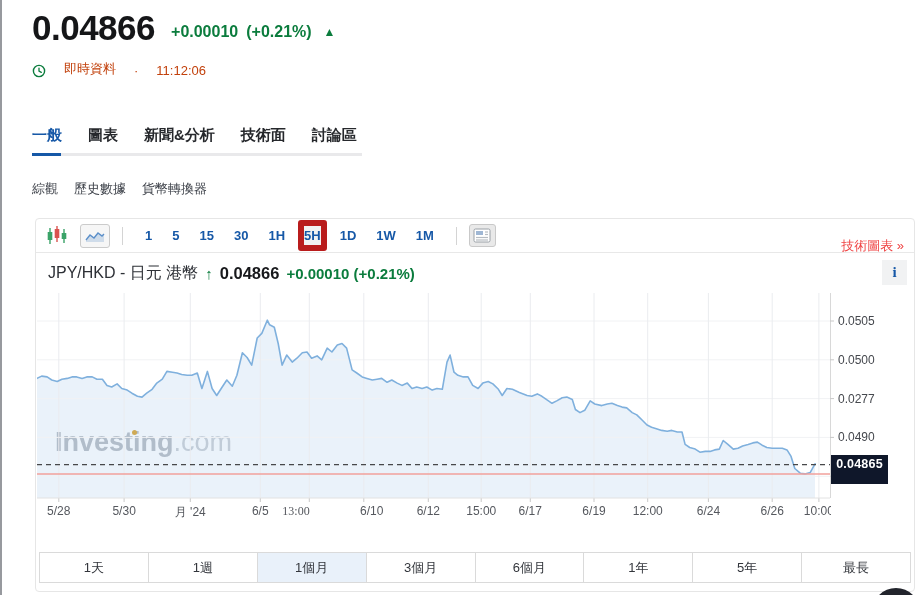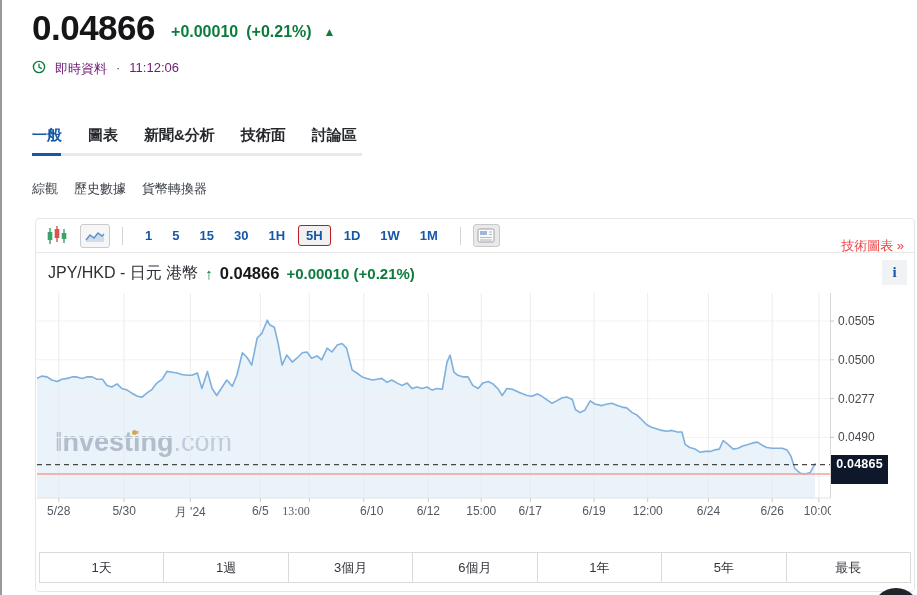--- a/index.html
+++ b/index.html
@@ -9,22 +9,22 @@
     border-left:2px solid #97999e;
     font-family:"Liberation Sans","DejaVu Sans",sans-serif;
     -webkit-font-smoothing:antialiased;
   }
   
   .quote-row { position:absolute; left:30px; top:8px; display:flex; align-items:flex-end; gap:16px; }
   .big-price { font-size:35px; font-weight:700; color:#151618; letter-spacing:-0.5px; line-height:40px; }
   .chg-wrap  { display:flex; align-items:center; gap:8px; padding-bottom:7px; }
   .chg       { font-size:16px; font-weight:700; color:#0b7c3d; }
   .tri       { font-size:12px; color:#0b7c3d; margin-left:4px; }
-  .time-row  { position:absolute; left:30px; top:60px; display:flex; align-items:flex-start; gap:9px;
-               font-size:13px; color:#701a75; }
+  .time-row  { position:absolute; left:30px; top:60px; display:flex; align-items:flex-end; gap:18px;
+               font-size:13px; color:#c2410c; }
   .time-row svg { display:block; }
   
   .tabs { position:absolute; left:30px; top:124px; display:flex; gap:26px; }
   .tab  { font-size:15px; font-weight:700; color:#26282c; cursor:pointer; line-height:22px; }
   .tab.active { color:#1658a7; }
   .tabs-underline { position:absolute; left:30px; top:153px; width:330px; height:3px; background:#e9e9eb; }
   .tabs-underline-active { width:29px; height:3px; background:#1658a7; }
   .subtabs { position:absolute; left:30px; top:180px; display:flex; gap:16px; }
   .subtab { font-size:13px; color:#3e424a; cursor:pointer; }
   
@@ -33,21 +33,21 @@
   .toolbar { position:absolute; left:0; top:0; right:0; height:34px; display:flex; align-items:center;
              padding:0 10px; border-bottom:1px solid #e8e8e8; }
   .icon-btn { display:flex; align-items:center; justify-content:center; cursor:pointer; background:none; border:none; }
   .chart-type-btn { width:30px; height:24px; border:1px solid #cbcbcb; background:#f6f6f6; border-radius:3px;
                     margin-left:12px; display:flex; align-items:center; justify-content:center; cursor:pointer; }
   .news-btn { width:27px; height:23px; border:1px solid #c9c9c9; background:#e9e9e9; border-radius:3px;
               display:flex; align-items:center; justify-content:center; cursor:pointer; }
   .vdiv { width:1px; height:18px; background:#d4d4d4; margin:0 12px; }
   .tf-list { display:flex; align-items:center; }
   .tf { font-size:13px; font-weight:700; color:#1658a7; padding:0 10px; cursor:pointer; }
-  .tf.sel { border:1px solid #b91c1c; background:#f1f1f1; border-radius:3px; padding:2px 7px; margin:0 3px; }
+  .tf.sel { border:6px solid #b91c1c; background:#f1f1f1; border-radius:3px; padding:2px 0; margin:0 3px; }
   .spacer { flex:1; }
   .tech-link { font-size:13px; color:#ef4444; cursor:pointer; text-decoration:none;margin-top:20px; }
   
   .chart-title { position:absolute; left:12px; top:44px; display:flex; align-items:center; gap:7px; }
   .ct-name   { font-size:16px; color:#2d3036; }
   .ct-arrow  { font-size:15px; font-weight:700; color:#0b7c3d; }
   .ct-price  { font-size:16.5px; font-weight:700; color:#17181b; }
   .ct-chg    { font-size:15px; font-weight:700; color:#0b7c3d; }
   .info-btn  { position:absolute; right:7px; top:41px; width:25px; height:25px; background:#f1f2f3; border:none;
                color:#1658a7; font-family:"Liberation Serif","DejaVu Serif",serif; font-size:15px; font-weight:700;
@@ -240,20 +240,21 @@
       <div class="x-label" style="left: 610.73px;">12:00</div>
       <div class="x-label" style="left: 671.414px;">6/24</div>
       <div class="x-label" style="left: 735.21px;">6/26</div>
       <div class="x-label" style="left: 781.89px;">10:00</div>
     </div>
   <div class="price-tag" id="price-tag" style="top: 235.61px;">0.04865</div>
 
   <div class="range-row" id="range-row">
       <div class="range-btn">1天</div>
       <div class="range-btn">1週</div>
+      <div class="range-btn active">1個月</div>
       <div class="range-btn">3個月</div>
       <div class="range-btn">6個月</div>
       <div class="range-btn">1年</div>
       <div class="range-btn">5年</div>
       <div class="range-btn">最長</div>
     </div>
 </div>
 
 <div class="fab"></div>
 

